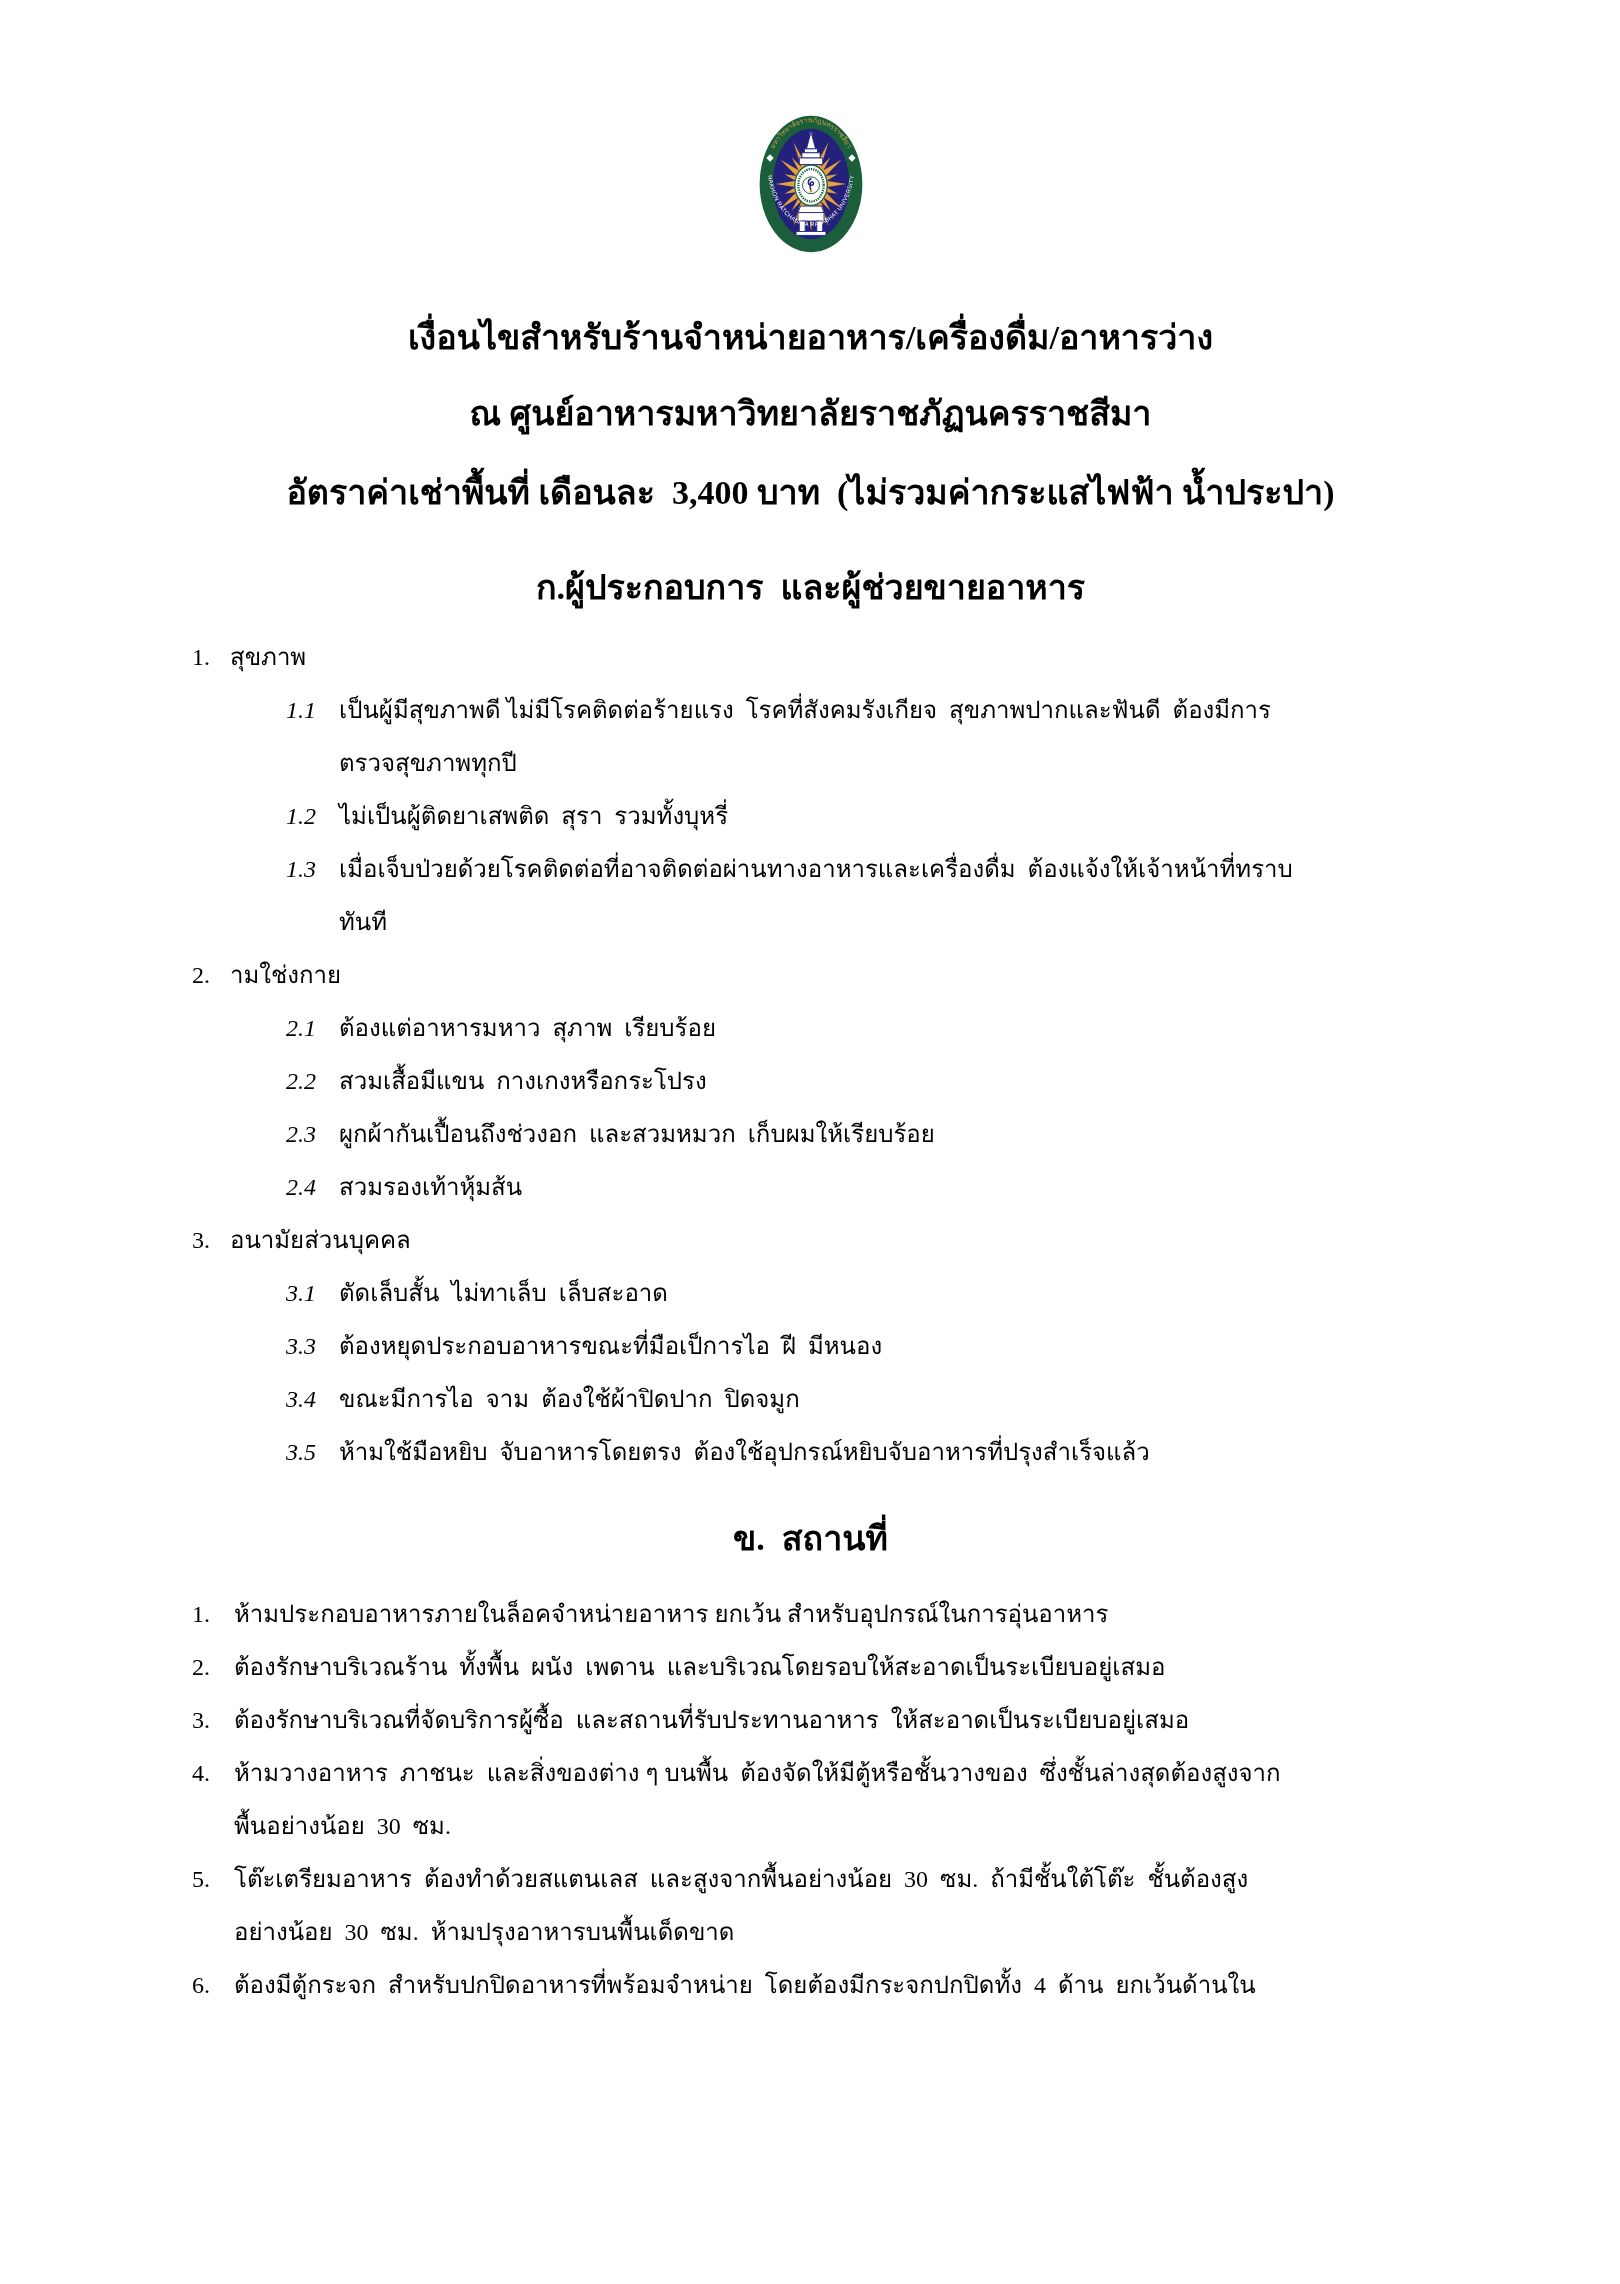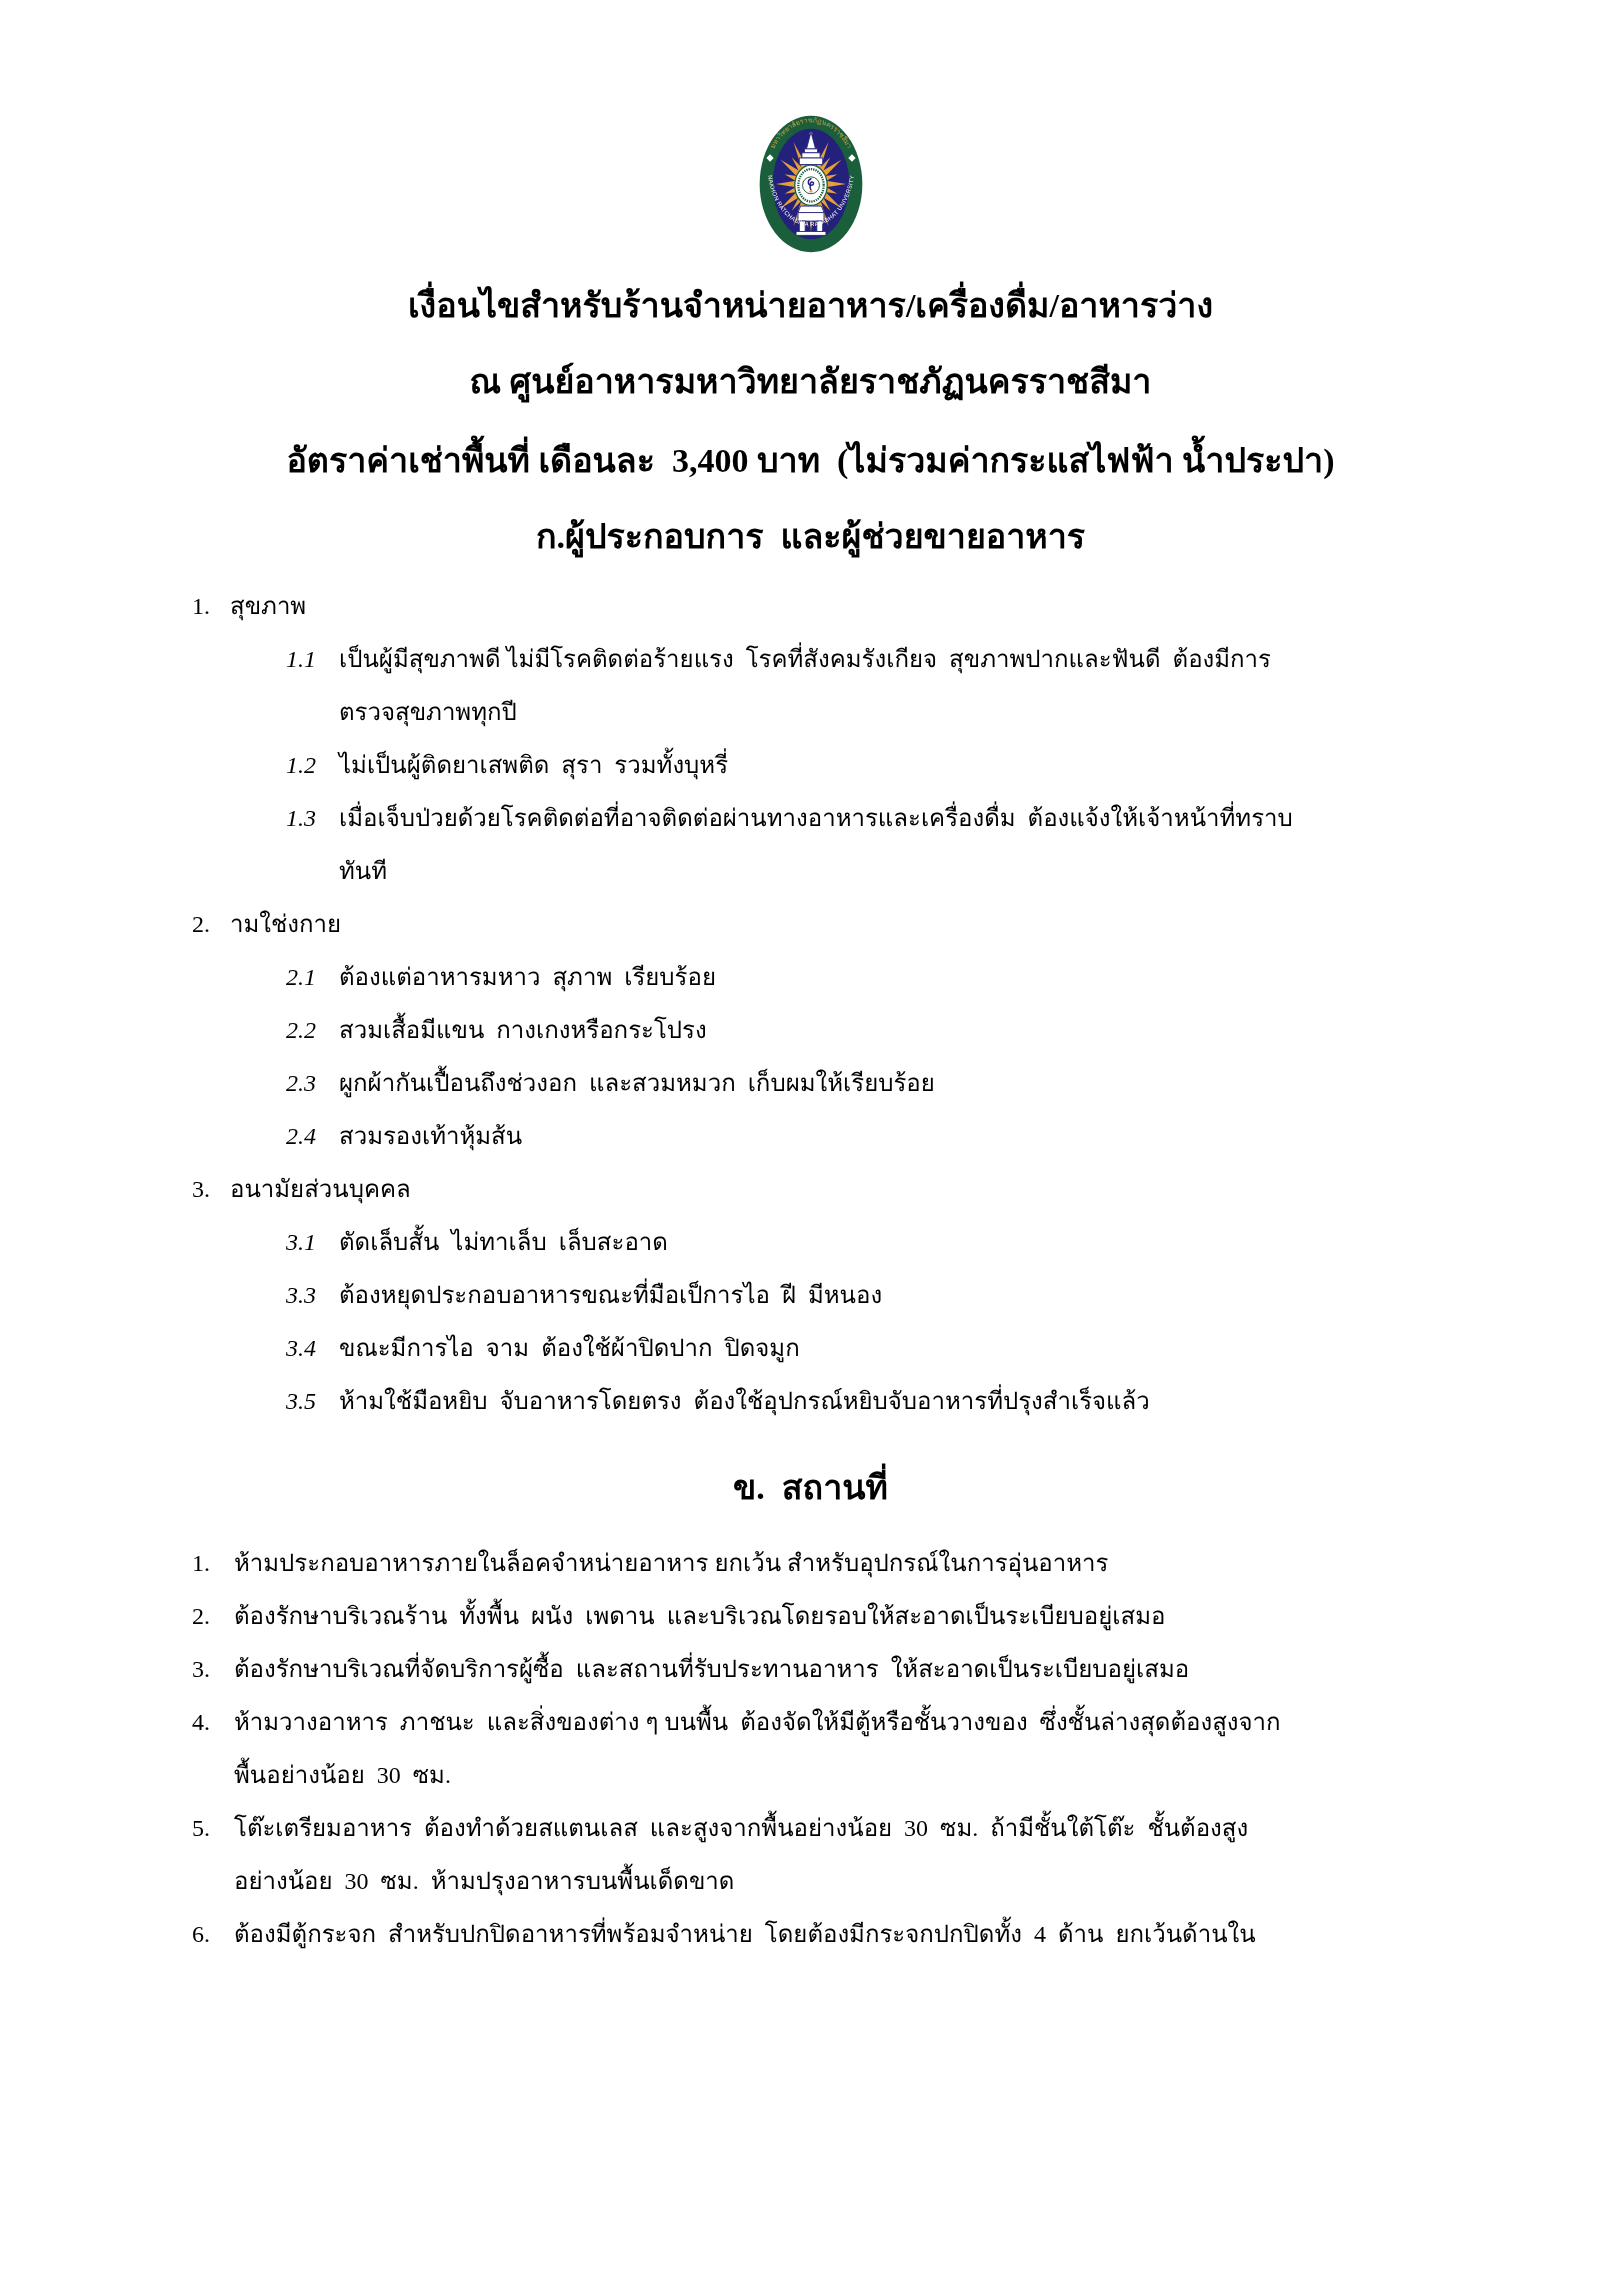--- a/index.html
+++ b/index.html
@@ -13,24 +13,24 @@
     overflow:hidden;
   }
   .t { white-space:pre-wrap; }
   .center { text-align:center; }
   .b { font-weight:bold; }
   .h { font-size:34px; line-height:46px; }
   .body-line { font-size:24px; line-height:53px; }
 
   .logo-wrap { padding-top:115px; height:254px; text-align:center; }
 
-  .title1 { margin-top:29px; }
+  .title1 { margin-top:61px; }
   .title2 { margin-top:30px; }
   .rate   { margin-top:33px; }
-  .heading-a { margin-top:30px; }
+  .heading-a { margin-top:49px; }
   .heading-b { margin-top:37px; }
 
   .list-a { margin-top:19.5px; padding-left:192px; padding-right:150px; }
   .list-b { margin-top:26px; padding-left:192px; padding-right:130px; }
 
   .num-main { display:inline-block; width:38px; }
   .sub { padding-left:94px; }
   .num-sub { display:inline-block; width:53px;font-style:italic; }
   .sub .cont { padding-left:53px; }
   .num-b { display:inline-block; width:42px; }

